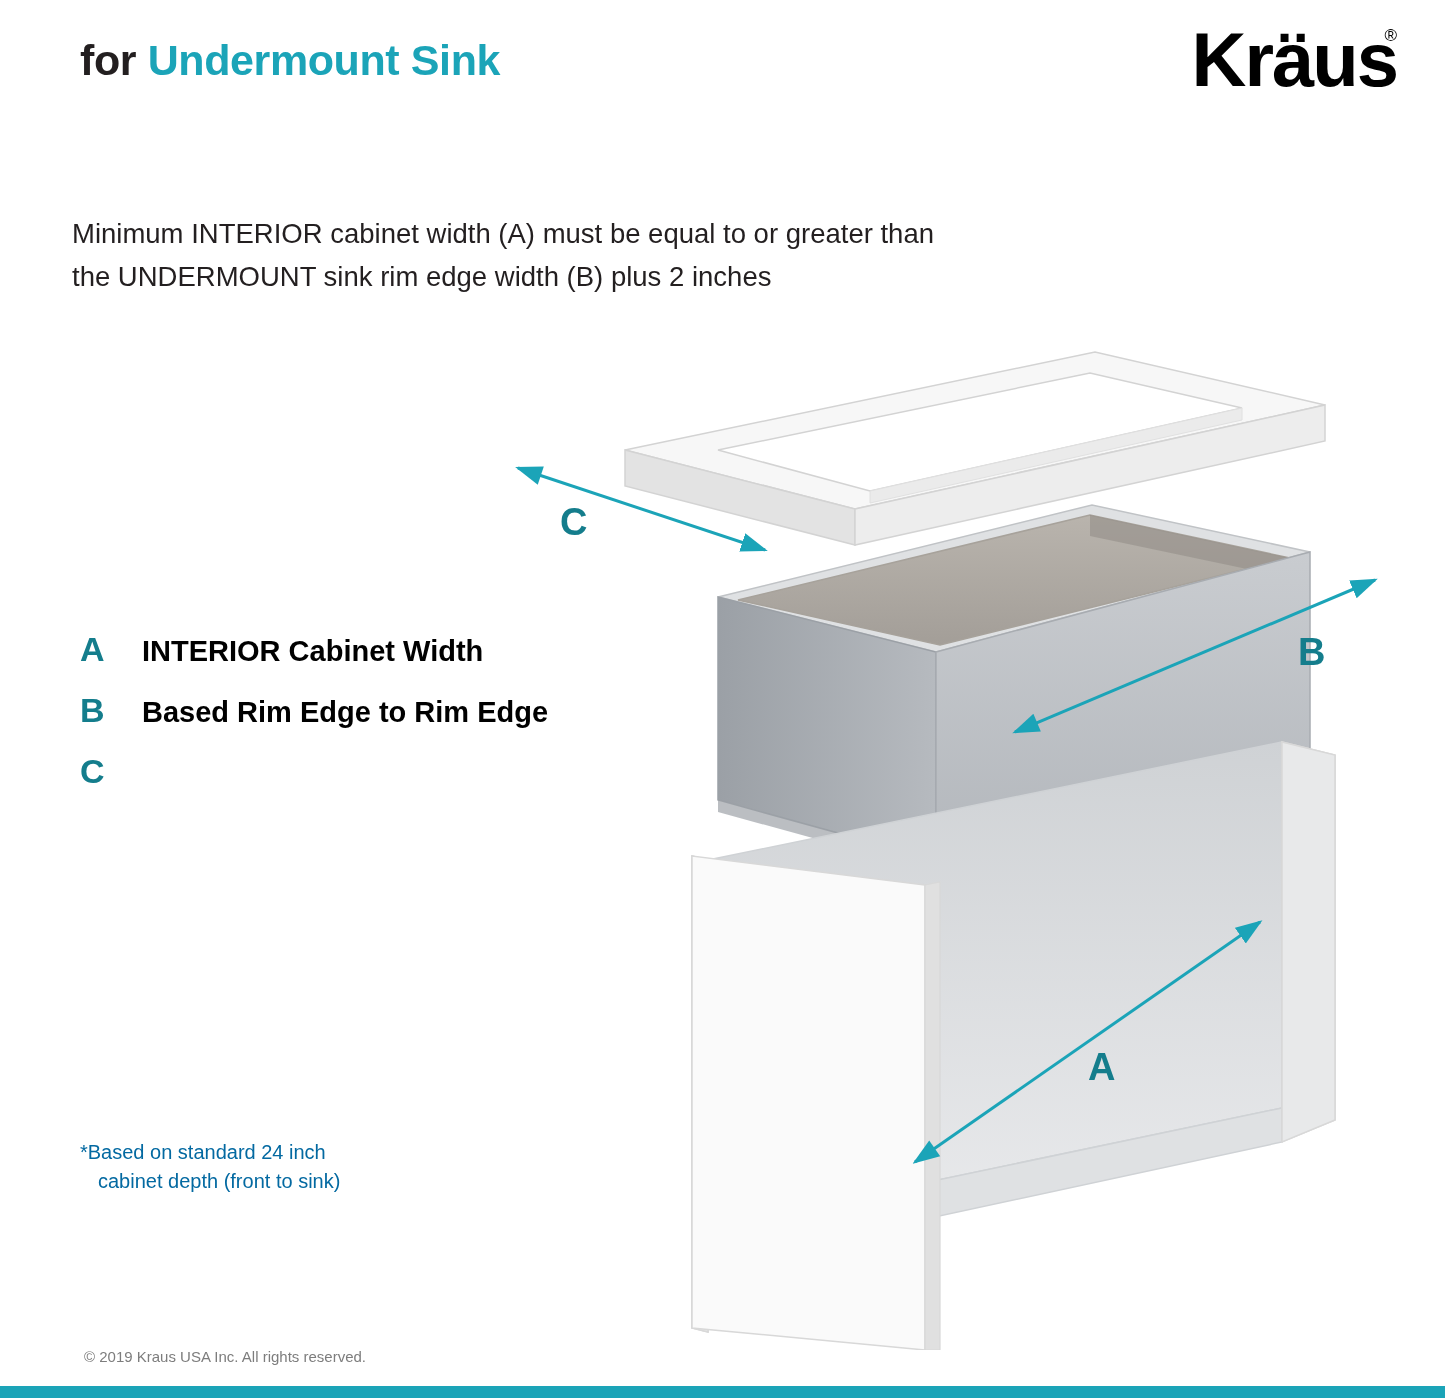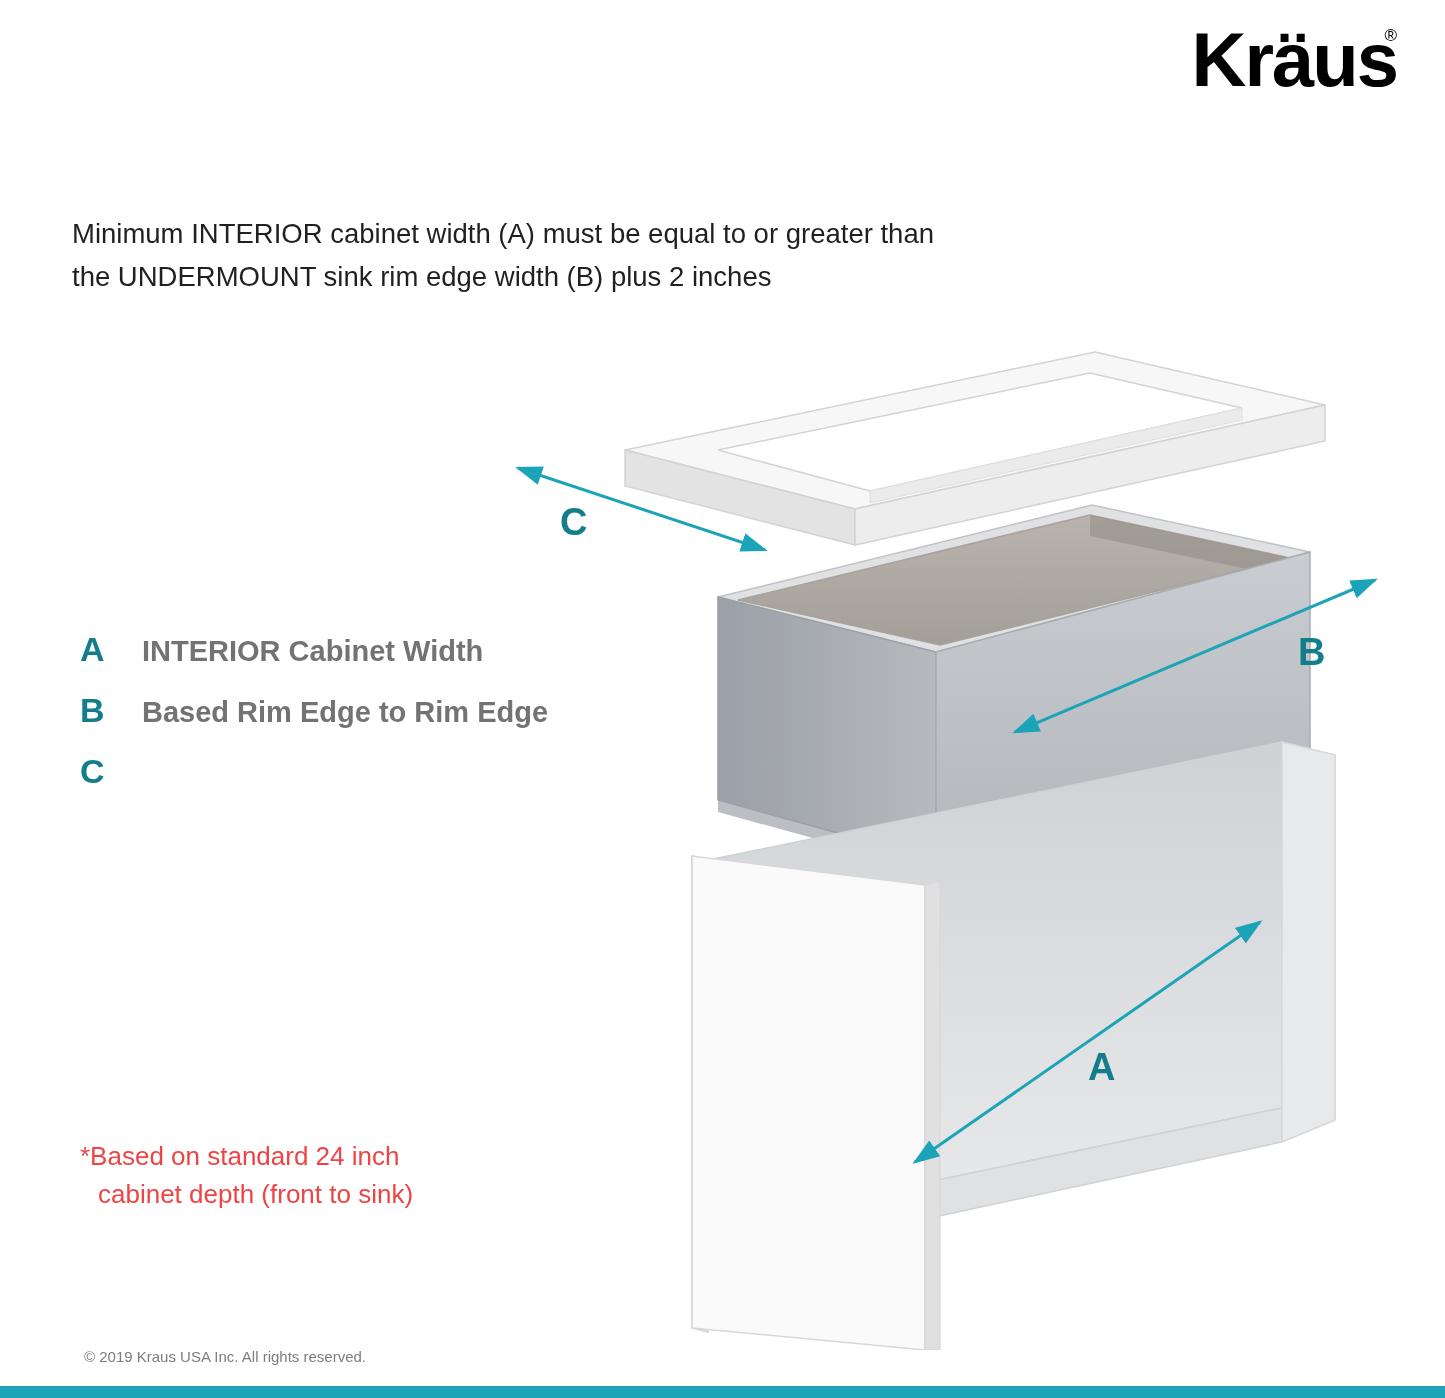--- a/index.html
+++ b/index.html
@@ -96,31 +96,31 @@
   }
   .legend-letter {
     width: 62px;
     font-size: 34px;
     font-weight: bold;
     color: #147d8c;
   }
   .legend-label {
     font-size: 29px;
     font-weight: bold;
-    color: #737373;
+    color: #000000;
   }
 
   .footnote {
     position: absolute;
     left: 80px;
     top: 1138px;
     width: 520px;
-    font-size: 26px;
+    font-size: 20px;
     line-height: 1.45;
-    color: #ef4444;
+    color: #0369a1;
   }
   .footnote-indent {
     padding-left: 18px;
     display: block;
   }
 
   .copyright {
     position: absolute;
     left: 84px;
     top: 1348px;
@@ -160,20 +160,23 @@
 <body>
 
 <div class="page">
 
   <div class="logo">
     <div class="logo-text">Kräus</div>
     <div class="logo-reg">®</div>
   </div>
 
   <div class="title-block">
+    <div class="title-line2">
+      <span>for </span><span class="title-accent">Undermount Sink</span>
+    </div>
   </div>
 
   <div class="intro">Minimum INTERIOR cabinet width (A) must be equal to or greater than the UNDERMOUNT sink rim edge width (B) plus 2 inches</div>
 
   <div class="legend">
     <div class="legend-row">
       <span class="legend-letter">A</span>
       <span class="legend-label">INTERIOR Cabinet Width</span>
     </div>
     <div class="legend-row">

